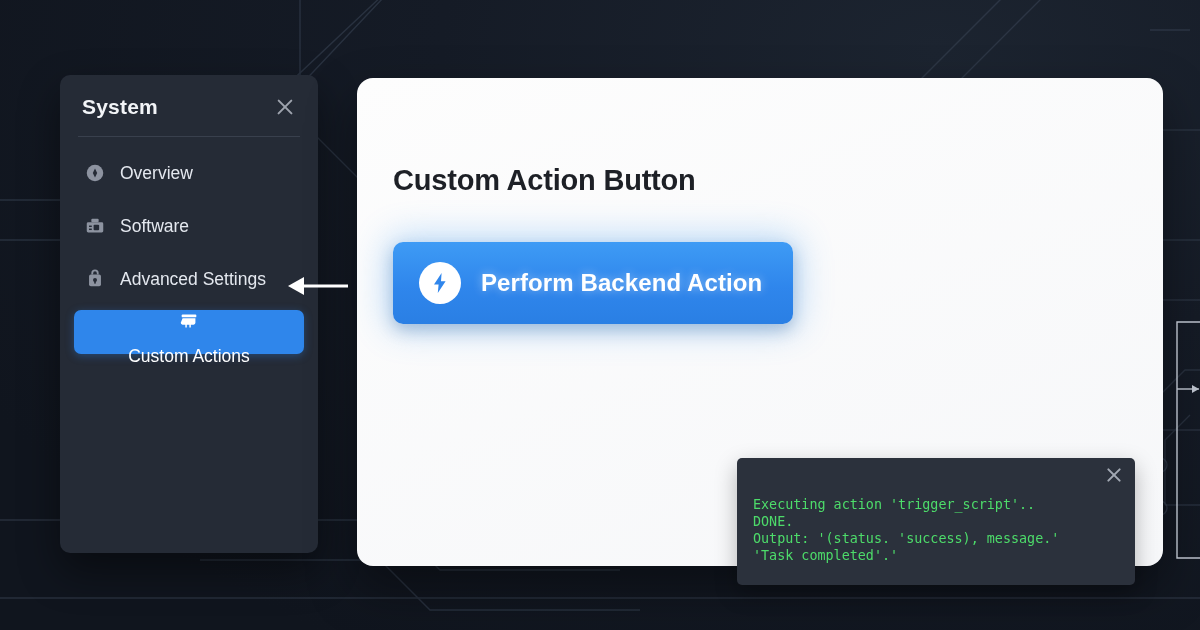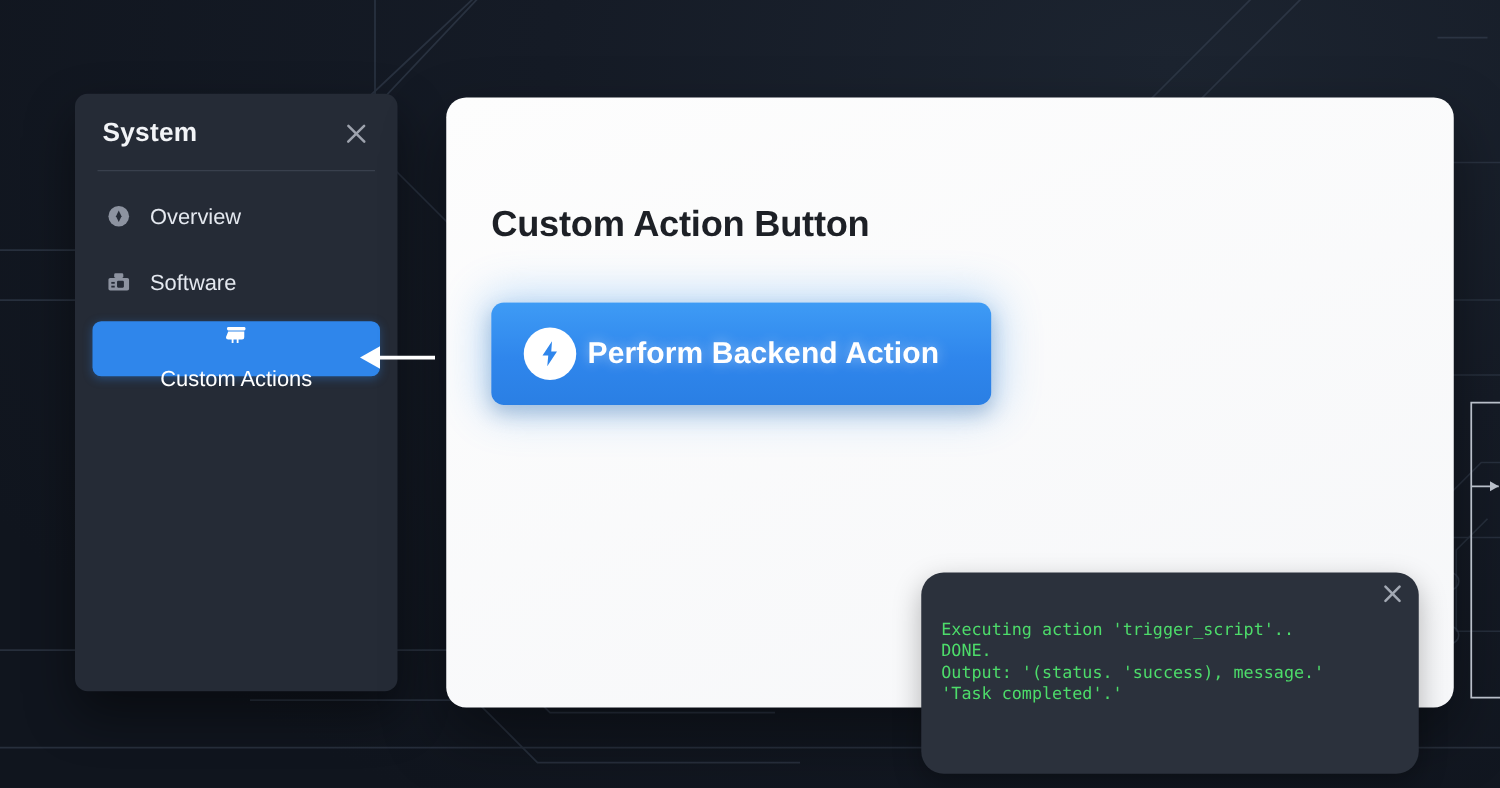--- a/index.html
+++ b/index.html
@@ -64,35 +64,35 @@
     font-size:29px; font-weight:700; color:#1d2026; letter-spacing:-.2px;
   }
 
   
   .pbtn-wrap{ position:absolute; left:36px; top:164px; }
   .pbtn{
     position:relative; width:400px; height:82px; border:none; cursor:pointer;
     border-radius:10px;
     background:linear-gradient(180deg,#3e9bf5 0%,#2f86ec 55%,#2a7fe4 100%);
     box-shadow:0 0 34px 6px rgba(62,155,245,.33), 0 6px 16px rgba(20,60,110,.28);
-    display:flex; align-items:center; gap:9px; padding-left:26px;
+    display:flex; align-items:center; gap:20px; padding-left:26px;
   }
   .bolt-circle{
     width:42px; height:42px; border-radius:50%; background:#fff; flex:none;
     display:flex; align-items:center; justify-content:center;
   }
   .pbtn-label{
     font-size:24px; font-weight:600; color:#fff; letter-spacing:.1px;
     text-shadow:0 0 10px rgba(255,255,255,.45);
   }
 
   
   .term{
-    position:absolute; left:380px; top:380px; width:398px; height:161px;
-    background:#2b313c; border-radius:18px; box-shadow:0 8px 22px rgba(0,0,0,.28);
+    position:absolute; left:380px; top:380px; width:398px; height:127px;
+    background:#2b313c; border-radius:5px; box-shadow:0 8px 22px rgba(0,0,0,.28);
   }
   .term-close{ position:absolute; right:12px; top:8px; width:18px; height:18px; cursor:pointer; opacity:.8;}
   .term-close:before,.term-close:after{
     content:""; position:absolute; left:0; top:8px; width:18px; height:2px;
     background:#c2c8d2; border-radius:2px;
   }
   .term-close:before{ transform:rotate(45deg); }
   .term-close:after{ transform:rotate(-45deg); }
   .term-body{
     position:absolute; left:16px; top:38px; right:12px;
@@ -176,20 +176,29 @@
         <svg class="sb-ico" viewBox="0 0 24 24">
           <rect x="3" y="8" width="18" height="11" rx="1.6" fill="#8d93a0"></rect>
           <rect x="8" y="4" width="8" height="4" rx="1.2" fill="#8d93a0"></rect>
           <rect x="10.5" y="10.5" width="6" height="6" rx="1" fill="#252b36"></rect>
           <rect x="5.5" y="11.5" width="3" height="1.6" fill="#252b36"></rect>
           <rect x="5.5" y="14.8" width="3" height="1.6" fill="#252b36"></rect>
         </svg>
         <span class="sb-lbl">Software</span>
       </div>
 
+      <div class="sb-item">
+        <svg class="sb-ico" viewBox="0 0 24 24">
+          <path d="M9 7 V5.6 a3 3 0 0 1 6 0 V7" fill="none" stroke="#8d93a0" stroke-width="2"></path>
+          <rect x="5.5" y="7" width="13" height="13" rx="2" fill="#8d93a0"></rect>
+          <circle cx="12" cy="13" r="2.2" fill="#252b36"></circle>
+          <rect x="11.1" y="13" width="1.8" height="4" fill="#252b36"></rect>
+        </svg>
+        <span class="sb-lbl">Advanced Settings</span>
+      </div>
 
       <div class="sb-item active">
         <svg class="sb-ico" viewBox="0 0 24 24">
           <rect x="4" y="5" width="16" height="3" rx="1" fill="#ffffff"></rect>
           <path d="M5 9 h14 v5 a2 2 0 0 1 -2 2 h-3 v3 h-1.6 v-3 h-2.8 v3 h-1.6 v-3 h-3 a2 2 0 0 1 -2 -2 Z" fill="#ffffff"></path>
         </svg>
         <span class="sb-lbl">Custom Actions</span>
       </div>
 
     </div>

